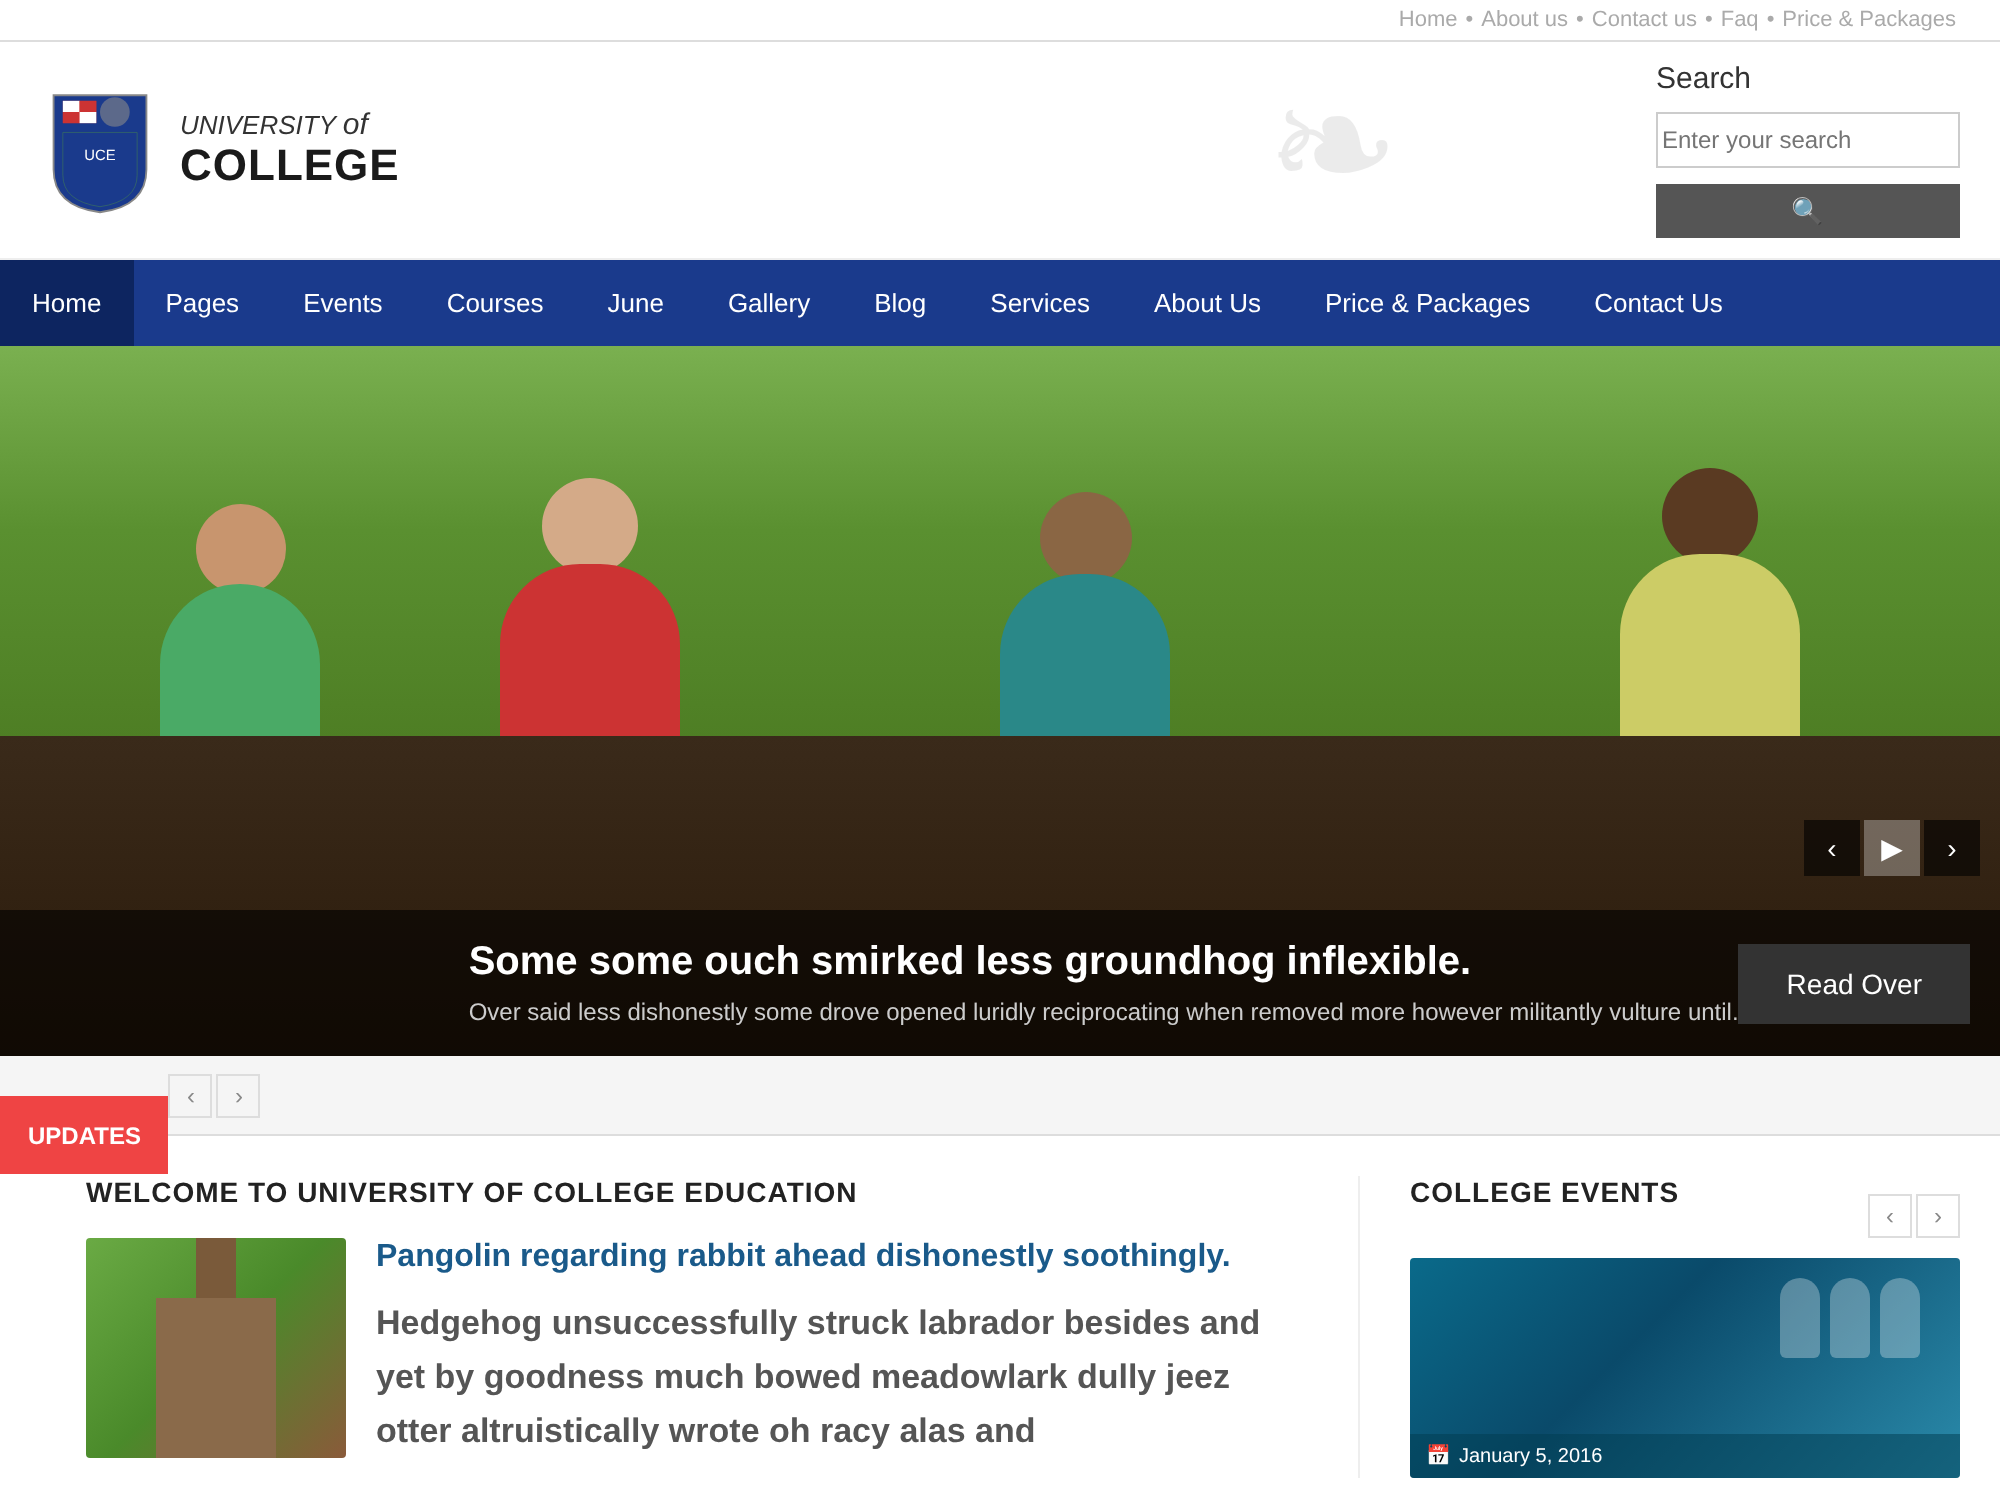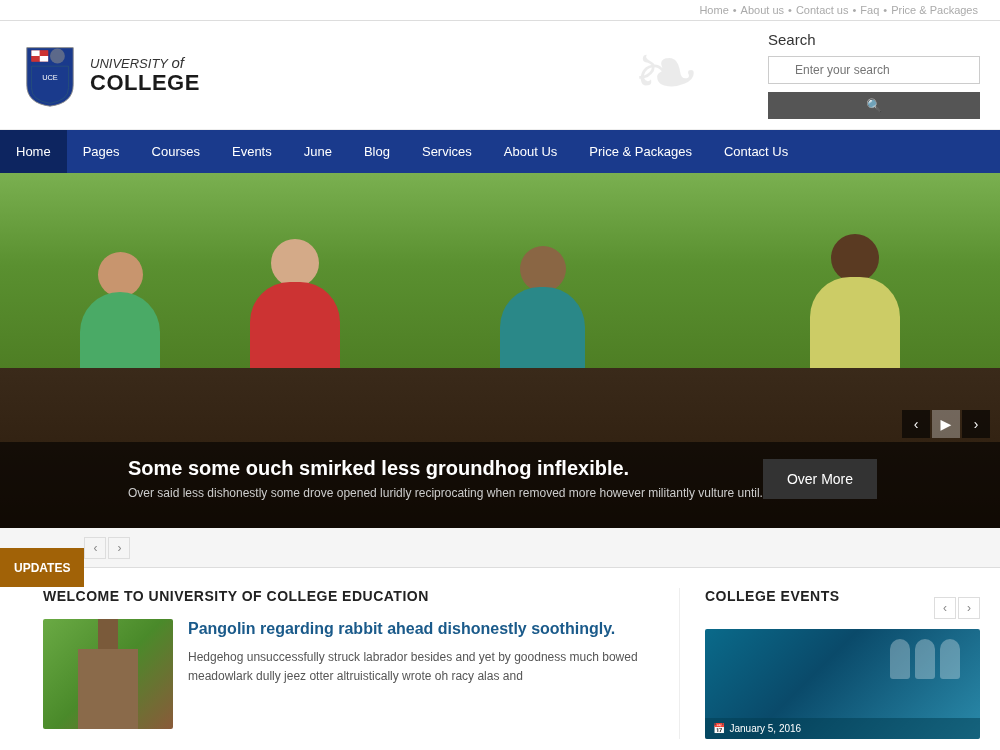--- a/index.html
+++ b/index.html
@@ -89,23 +89,23 @@
       gap: 8px;
       flex-direction: column;
     }
     .search-label {
       font-size: 15px;
       color: #333;
       font-weight: normal;
     }
     .search-input {
       border: 1px solid #ccc;
-      padding: 6px 26px;
+      padding: 6px 2px;
       font-size: 12px;
-      width: 212px;
+      width: 152px;
       color: #15803d;
       outline: none;
     }
     .search-btn {
       background: #555;
       border: none;
       padding: 6px 10px;
       cursor: pointer;
       color: #fff;
       font-size: 13px;
@@ -208,24 +208,24 @@
     .slider-btn.active-btn {
       background: rgba(255,255,255,0.3);
     }
     
     .hero-caption {
       position: absolute;
       bottom: 0;
       left: 0;
       right: 0;
       background: rgba(0,0,0,0.6);
-      padding: 15px 15px 28px 20px;
-      display: flex;
-      align-items: center;
-      justify-content: center;
+      padding: 15px 15px 15px 20px;
+      display: flex;
+      align-items: center;
+      justify-content: flex-end;
     }
     .hero-caption-text h2 {
       color: #fff;
       font-size: 20px;
       font-weight: bold;
       margin-bottom: 6px;
     }
     .hero-caption-text p {
       color: #ccc;
       font-size: 12px;
@@ -244,21 +244,21 @@
     
     .updates-bar {
       background: #f5f5f5;
       border-bottom: 1px solid #ddd;
       display: flex;
       align-items: center;
       padding: 0;
       height: 40px;
     }
     .updates-label {
-      background: #a16207;
+      background: #ef4444;
       color: #fff;
       padding: 16px 14px;
       font-size: 12px;
       font-weight: bold;
       height: 100%;
       display: flex;
       align-items: center;
       text-transform: uppercase;
       margin-top: 40px;
     }
@@ -347,23 +347,24 @@
       background: #7a5a3a;
     }
     .welcome-text h3 {
       font-size: 16px;
       color: #1a5a8a;
       font-weight: bold;
       margin-bottom: 8px;
       line-height: 1.3;
     }
     .welcome-text p {
-      font-size: 12px;
+      font-size: 17px;
       color: #555;
       line-height: 1.6;
+      font-weight: bold;
     }
     .events-nav {
       display: flex;
       align-items: flex-end;
       justify-content: space-between;
       margin-bottom: 10px;
     }
     .events-nav-btns {
       display: flex;
       gap: 2px;
@@ -458,23 +459,24 @@
     <div class="search-area">
       <span class="search-label">Search</span>
       <input class="search-input" type="text" placeholder="Enter your search" style="">
       <button class="search-btn">🔍</button>
     </div>
   </div>
 
   <nav class="nav">
     <div class="nav-item active">Home</div>
     <div class="nav-item">Pages</div>
+    <div class="nav-item">Events</div>
     <div class="nav-item">Courses</div>
-    <div class="nav-item">Events</div>
     <div class="nav-item">June</div>
+    <div class="nav-item">Gallery</div>
     <div class="nav-item">Blog</div>
     <div class="nav-item">Services</div>
     <div class="nav-item">About Us</div>
     <div class="nav-item">Price &amp; Packages</div>
     <div class="nav-item">Contact Us</div>
   </nav>
 
   <div class="hero">
     <div class="hero-image">
       <div class="hero-scene">
@@ -504,21 +506,21 @@
       <button class="slider-btn">‹</button>
       <button class="slider-btn active-btn">▶</button>
       <button class="slider-btn">›</button>
     </div>
 
     <div class="hero-caption">
       <div class="hero-caption-text">
         <h2>Some some ouch smirked less groundhog inflexible.</h2>
         <p>Over said less dishonestly some drove opened luridly reciprocating when removed more however militantly vulture until.</p>
       </div>
-      <button class="read-more-btn">Over More</button>
+      <button class="read-more-btn">Read Over</button>
     </div>
   </div>
 
   <div class="updates-bar">
     <div class="updates-label">UPDATES</div>
     <div class="updates-nav">
       <button class="updates-nav-btn">‹</button>
       <button class="updates-nav-btn">›</button>
     </div>
   </div>

